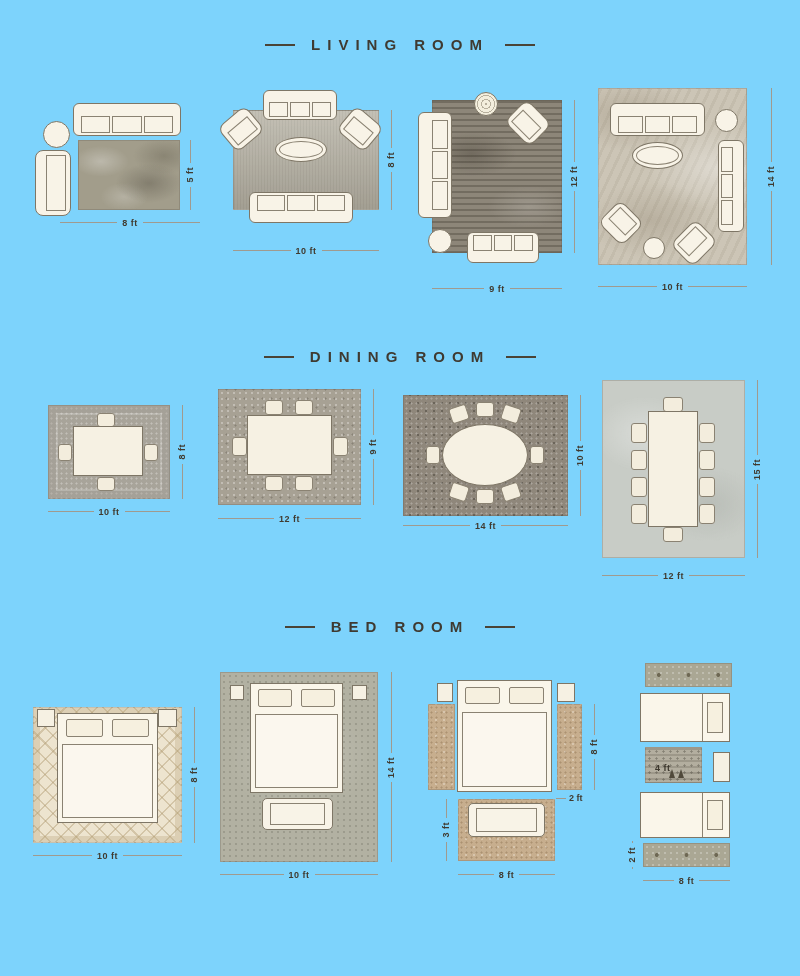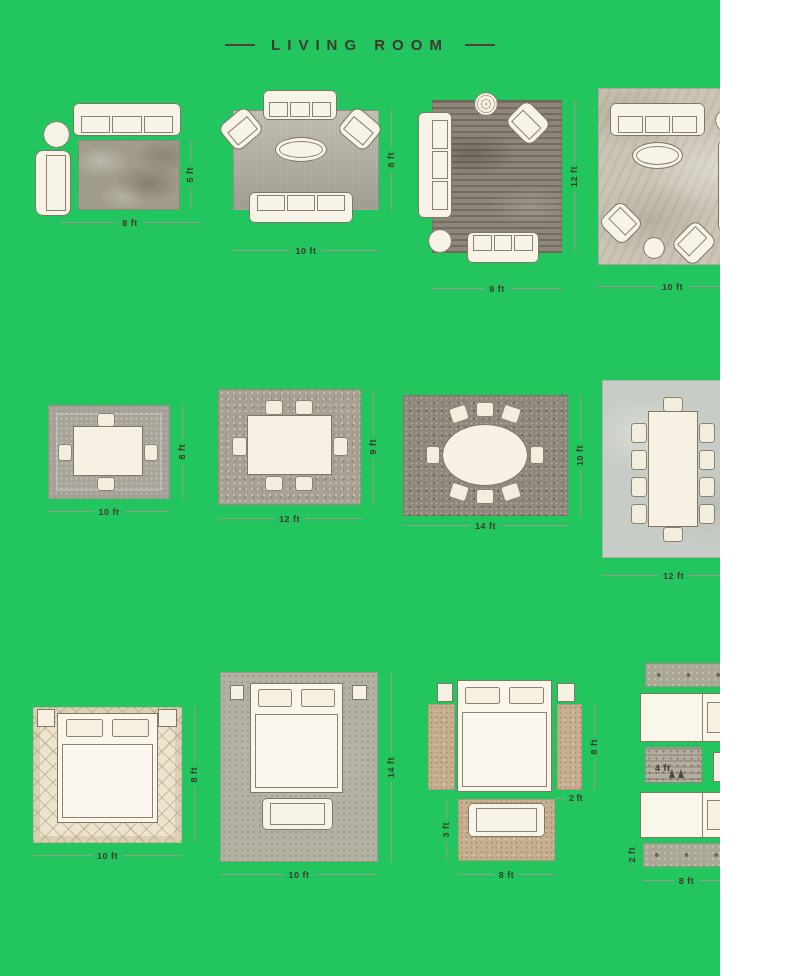--- a/index.html
+++ b/index.html
@@ -1,17 +1,17 @@
 <!DOCTYPE html>
 <html><head>
 <meta charset="utf-8">
 <style>
   * { box-sizing: border-box; margin: 0; padding: 0; }
   html,body { background:#ffffff; font-family:"Liberation Sans", sans-serif; }
-  .canvas { position:relative; width:720px; height:976px; background:#22c55e; overflow:hidden; }
+  .canvas { position:relative; width:800px; height:976px; background:#7dd3fc; overflow:hidden; }
 
   
   .sec-title { position:absolute; left:0; right:0; display:flex; justify-content:center; align-items:center;
     gap:16px; color:#3f3a31; font-weight:bold; font-size:15px; letter-spacing:7px; }
   .sec-title .tdash { width:30px; border-top:2px solid #4a4336; }
 
   .g { position:absolute; }
   .g > * { position:absolute; }
 
   
@@ -122,20 +122,30 @@
 </head>
 <body>
 
 <div class="canvas">
 
   <div class="sec-title" style="top:36px;">
     <i class="tdash"></i>
     <span>LIVING ROOM</span>
     <i class="tdash"></i>
   </div>
+  <div class="sec-title" style="top:348px;">
+    <i class="tdash"></i>
+    <span>DINING ROOM</span>
+    <i class="tdash"></i>
+  </div>
+  <div class="sec-title" style="top:618px;">
+    <i class="tdash"></i>
+    <span>BED ROOM</span>
+    <i class="tdash"></i>
+  </div>
 
   <div class="g" style="left:30px;top:95px;width:170px;height:140px;">
     <div class="rug rl1" style="left:48px;top:45px;width:102px;height:70px;"></div>
     <div class="sofa" style="left:43px;top:8px;width:108px;height:33px;">
         <div class="cu">
           <i></i>
           <i></i>
           <i></i>
         </div>
       </div>

